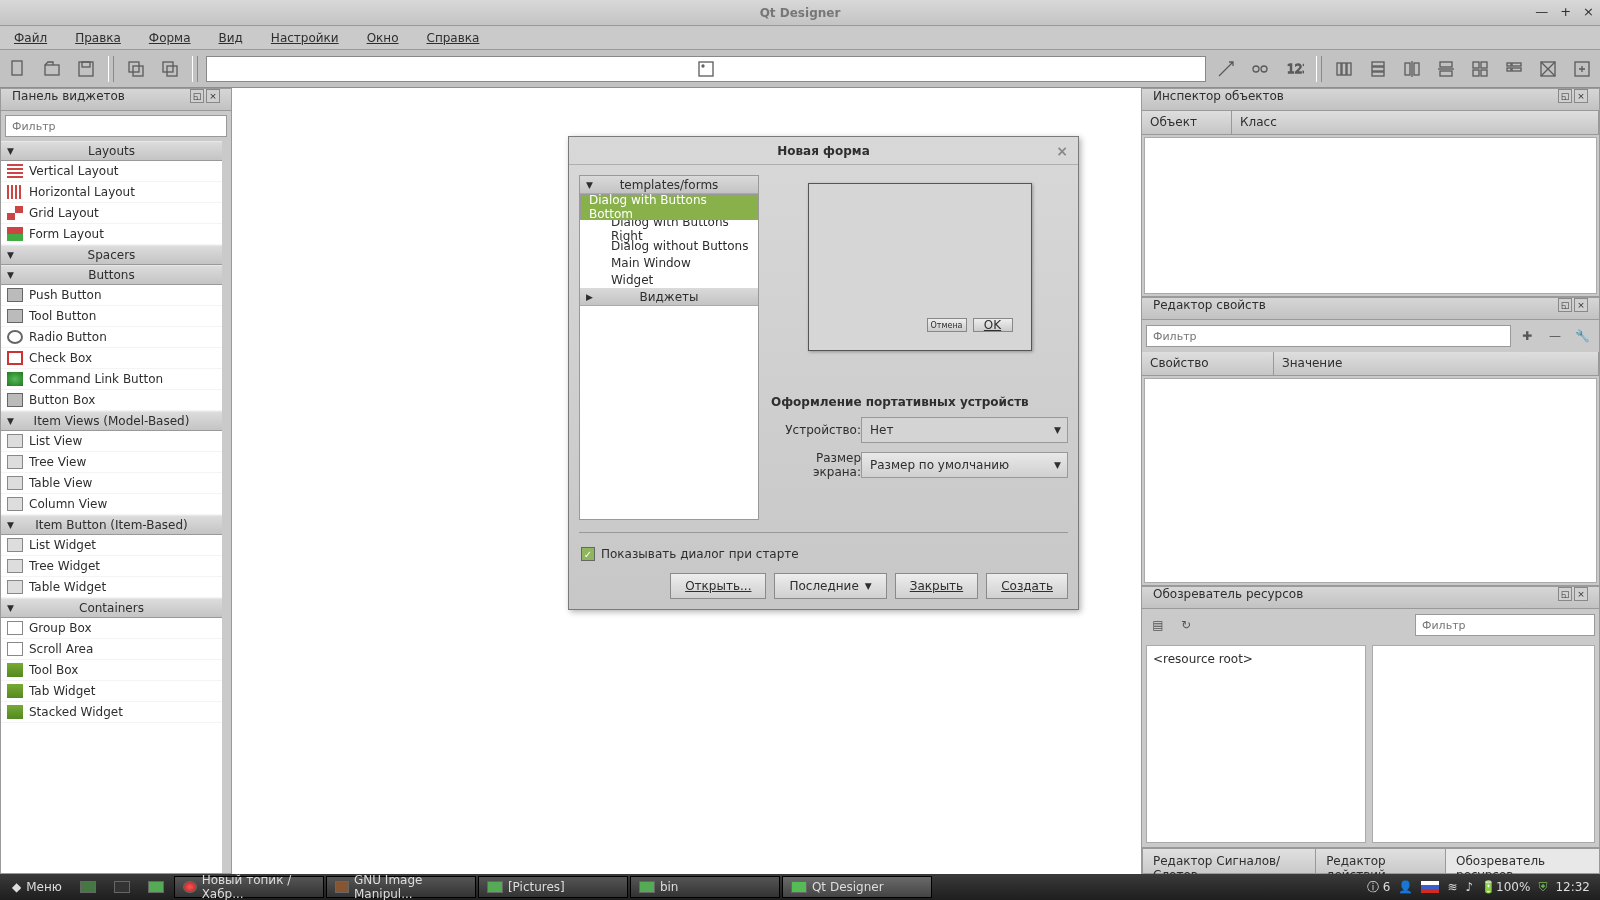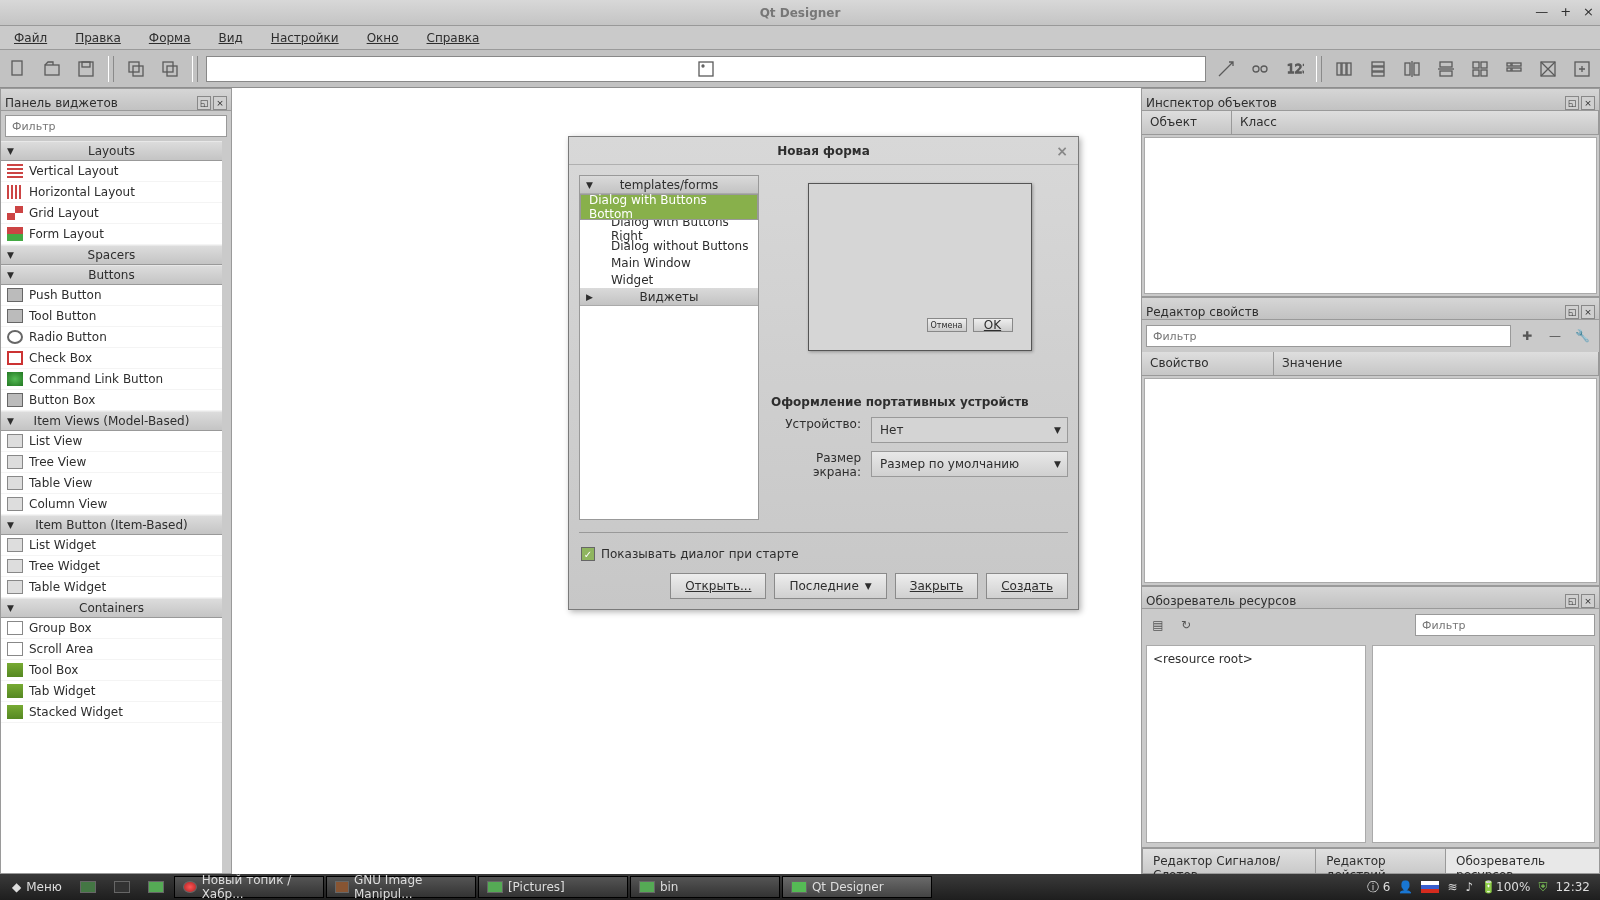--- a/index.html
+++ b/index.html
@@ -11,21 +11,21 @@
 .menubar{height:24px;background:#cacaca;border-bottom:1px solid #9a9a9a;display:flex;align-items:center;padding:0 6px;gap:12px}
 .menubar .mi{padding:3px 8px}
 .menubar .mi .u{text-decoration:underline}
 .toolbar{height:38px;background:#c2c2c2;border-bottom:1px solid #8e8e8e;display:flex;align-items:center;padding:0 4px;gap:6px}
 .tb-sep{width:6px;height:26px;border-left:1px solid #fff;border-right:1px solid #8a8a8a;margin:0 2px}
 .tb-btn{width:28px;height:28px;display:flex;align-items:center;justify-content:center;color:#555}
 .tb-btn svg{width:20px;height:20px;stroke:#5a5a5a;fill:none;stroke-width:1.3}
 .tb-btn.sel{background:#fff;border:1px solid #888;}
 .content{position:absolute;top:88px;left:0;right:0;bottom:26px;display:flex}
 .dock{background:#cacaca;border:1px solid #9a9a9a;display:flex;flex-direction:column}
-.dock-title{height:22px;background:linear-gradient(#d6d6d6,#c2c2c2);border-bottom:1px solid #9a9a9a;display:flex;align-items:flex-end;padding:0 4px;font-size:12px}
+.dock-title{height:22px;background:linear-gradient(#d6d6d6,#c2c2c2);border-bottom:1px solid #9a9a9a;display:flex;align-items:flex-start;padding:0 11px;font-size:12px}
 .dock-title .btns{margin-left:auto;display:flex;gap:2px}
 .dock-title .btns span{width:14px;height:14px;border:1px solid #888;background:#d0d0d0;font-size:9px;display:flex;align-items:center;justify-content:center}
 .left{width:232px;flex:none}
 .center{flex:1;background:#ffffff;position:relative}
 .right{width:459px;flex:none;display:flex;flex-direction:column}
 .filt{margin:4px;height:22px;border:1px solid #999;background:#fff;padding:2px 6px;color:#888;font-size:11px}
 .cat{height:20px;background:linear-gradient(#dcdcdc,#c4c4c4);border-top:1px solid #e8e8e8;border-bottom:1px solid #999;display:flex;align-items:center;justify-content:center;position:relative;font-size:12px}
 .cat .arr{position:absolute;left:6px;font-size:9px}
 .wlist{background:#fff;overflow:auto}
 .witem{height:21px;display:flex;align-items:center;gap:6px;padding:0 6px;border-bottom:1px solid #f4f4f4;font-size:12px}
@@ -42,21 +42,21 @@
 .dlg-top{display:flex;gap:12px}
 .tmpl-tree{width:180px;height:345px;background:#fff;border:1px solid #999}
 .tmpl-hdr{height:18px;background:linear-gradient(#dadada,#c3c3c3);border-bottom:1px solid #aaa;display:flex;align-items:center;justify-content:center;position:relative;font-size:12px}
 .tmpl-hdr .arr{position:absolute;left:6px;font-size:9px}
 .tmpl-item{height:17px;padding:0 6px 0 31px;display:flex;align-items:center;font-size:12px}
 .tmpl-item.sel{background:#88b04b;color:#fff}
 .preview-col{flex:1;display:flex;flex-direction:column;align-items:center}
 .preview{width:224px;height:168px;background:#d6d6d6;border:1px solid #555;box-shadow:1px 1px 3px rgba(0,0,0,.3);margin-top:8px;position:relative}
 .preview .pbtn{position:absolute;bottom:18px;height:14px;width:40px;border:1px solid #888;background:linear-gradient(#eee,#ccc);font-size:8px;display:flex;align-items:center;justify-content:center}
 .section-lbl{font-weight:bold;margin-top:44px;align-self:flex-start;font-size:12px}
-.frow{display:flex;gap:10px;margin-top:8px;align-self:flex-start;width:100%}
+.frow{display:flex;align-items:center;margin-top:8px;align-self:flex-start;width:100%}
 .frow label{width:90px;text-align:right;font-size:12px}
 .sel{flex:1;height:26px;border:1px solid #999;background:linear-gradient(#e8e8e8,#d0d0d0);display:flex;align-items:center;padding:0 8px;position:relative}
 .sel.disabled{color:#999;background:#d4d4d4}
 .sel .dd{position:absolute;right:6px;font-size:9px}
 .hr{height:1px;background:#999;margin:2px 0}
 .dlg-chk{display:flex;align-items:center;gap:6px;padding:2px}
 .dlg-chk .cb{width:14px;height:14px;background:#8fb55f;border:1px solid #666;display:flex;align-items:center;justify-content:center;color:#fff;font-size:10px}
 .dlg-btns{display:flex;justify-content:flex-end;gap:8px}
 .btn{height:26px;padding:0 14px;border:1px solid #8a8a8a;background:linear-gradient(#ededed,#d0d0d0);display:flex;align-items:center;font-size:12px}
 .btn .dd{margin-left:6px;font-size:9px}

